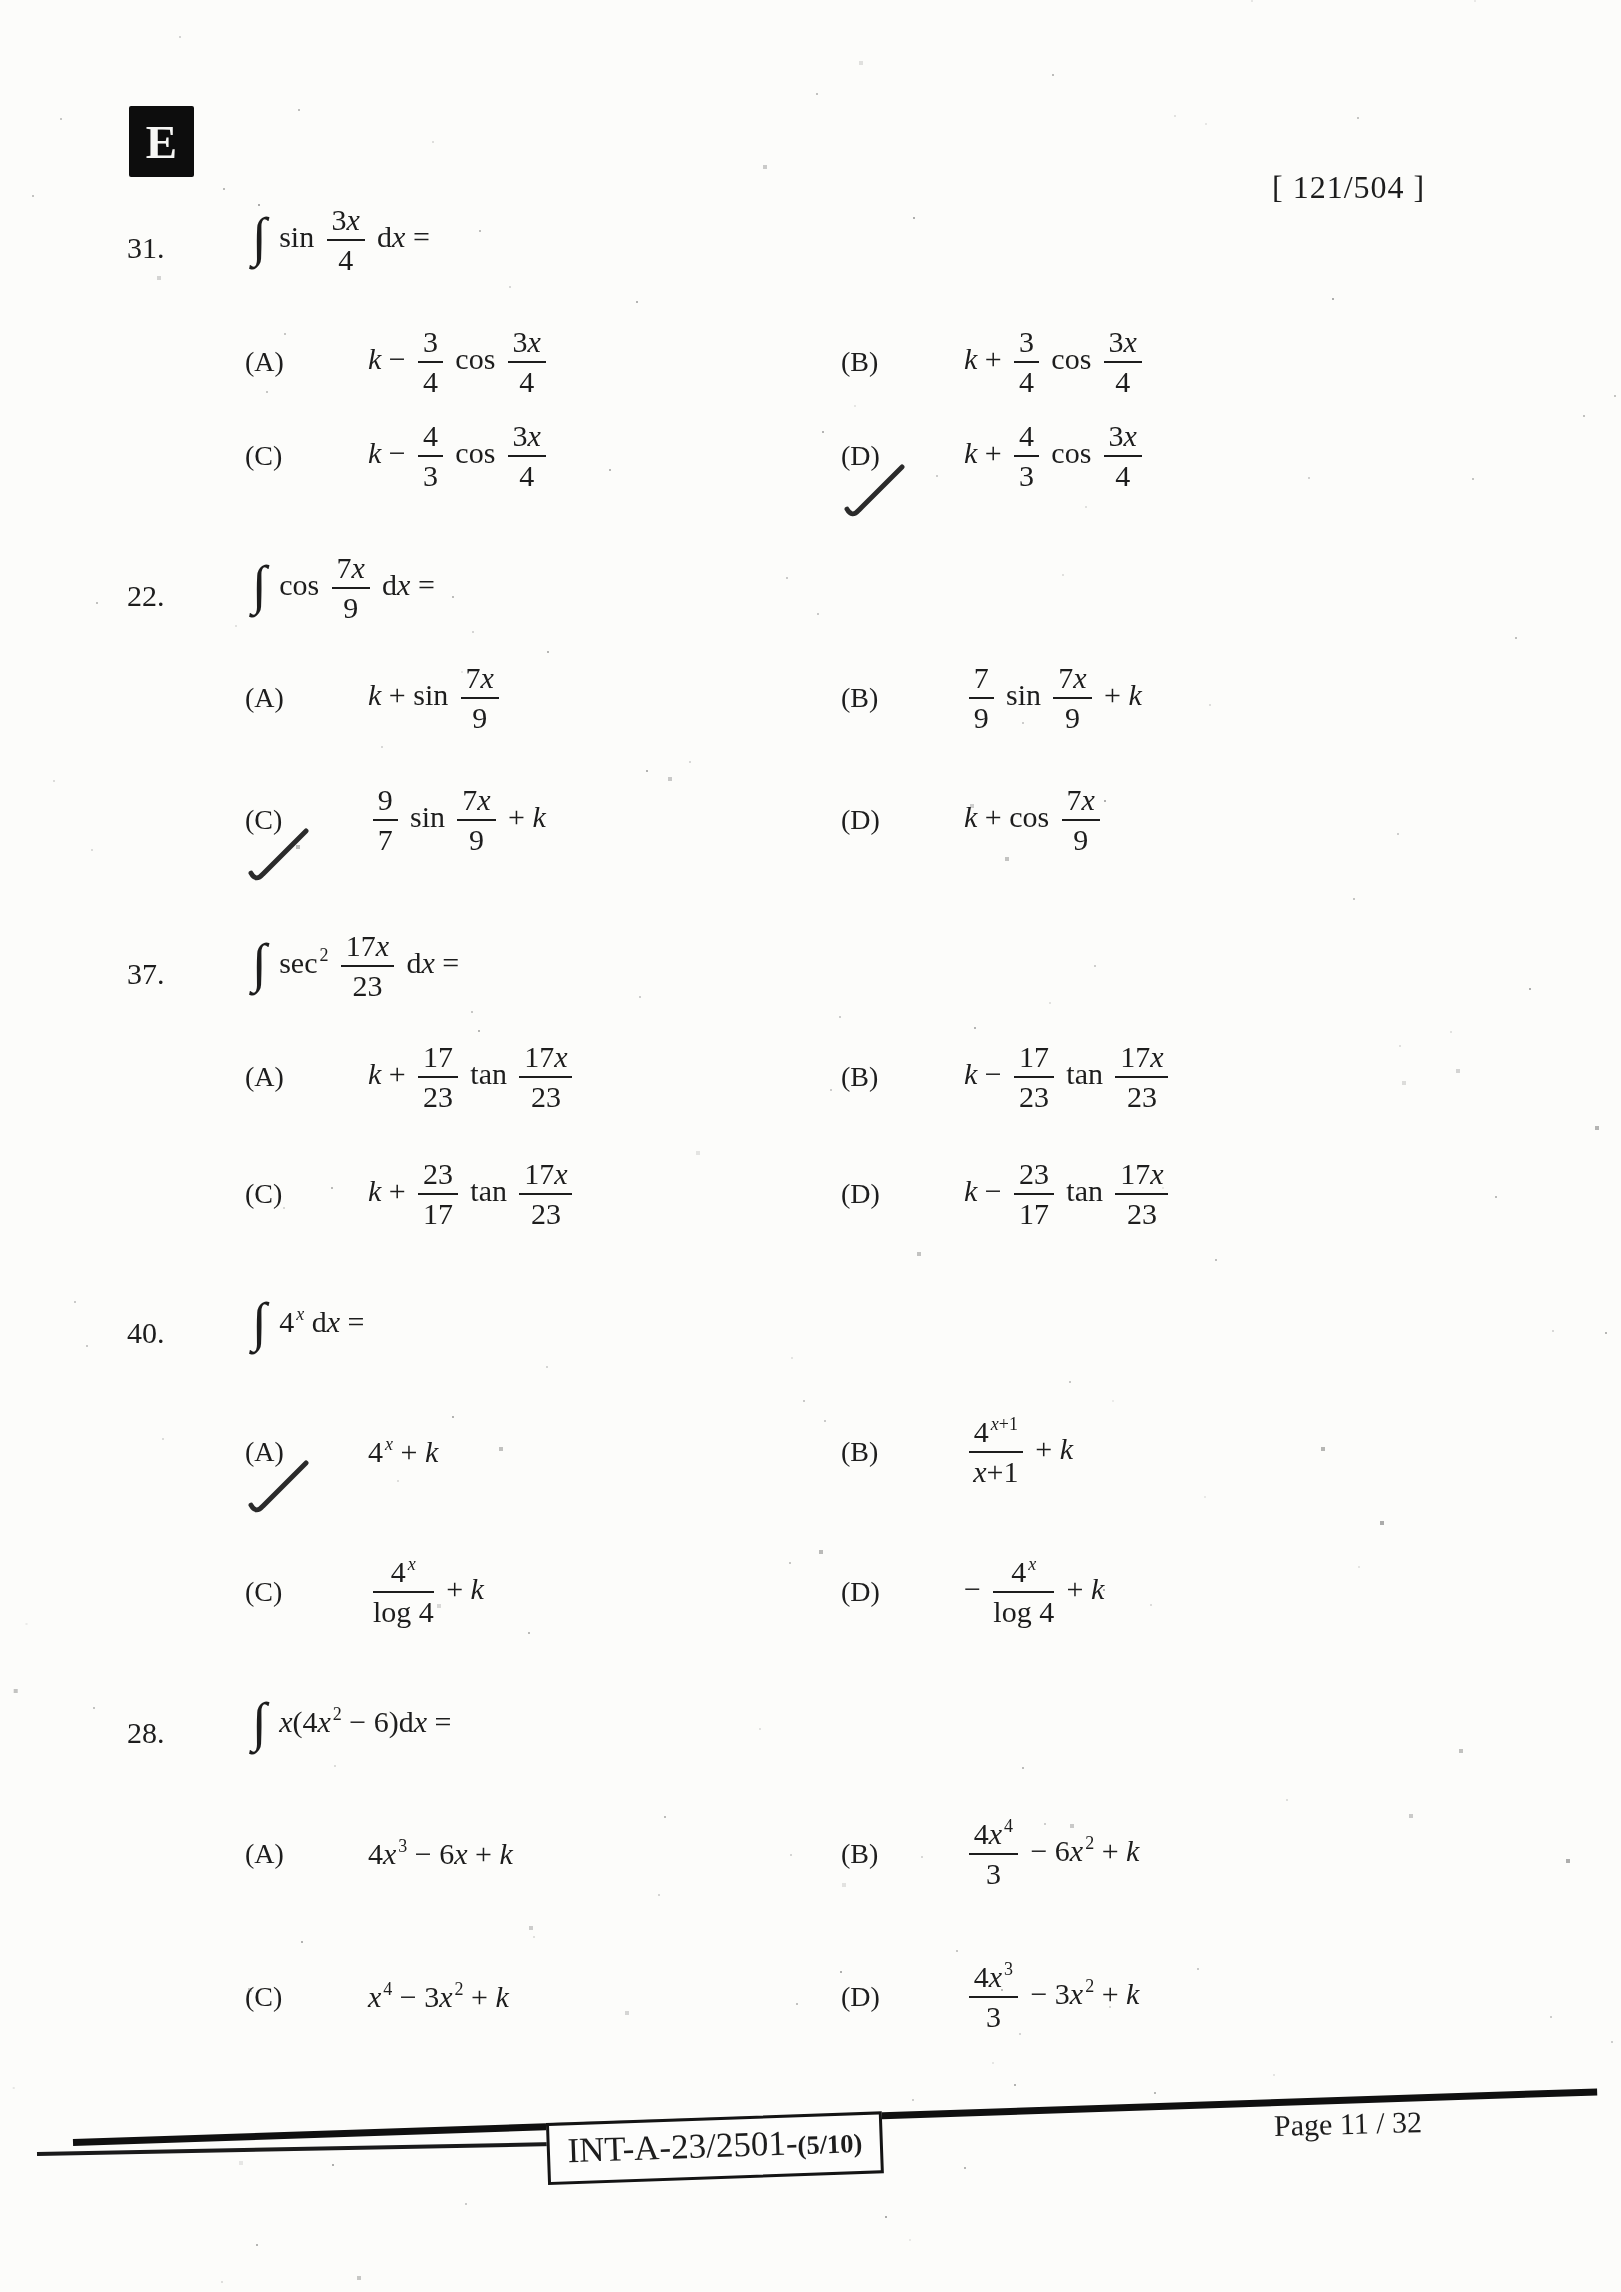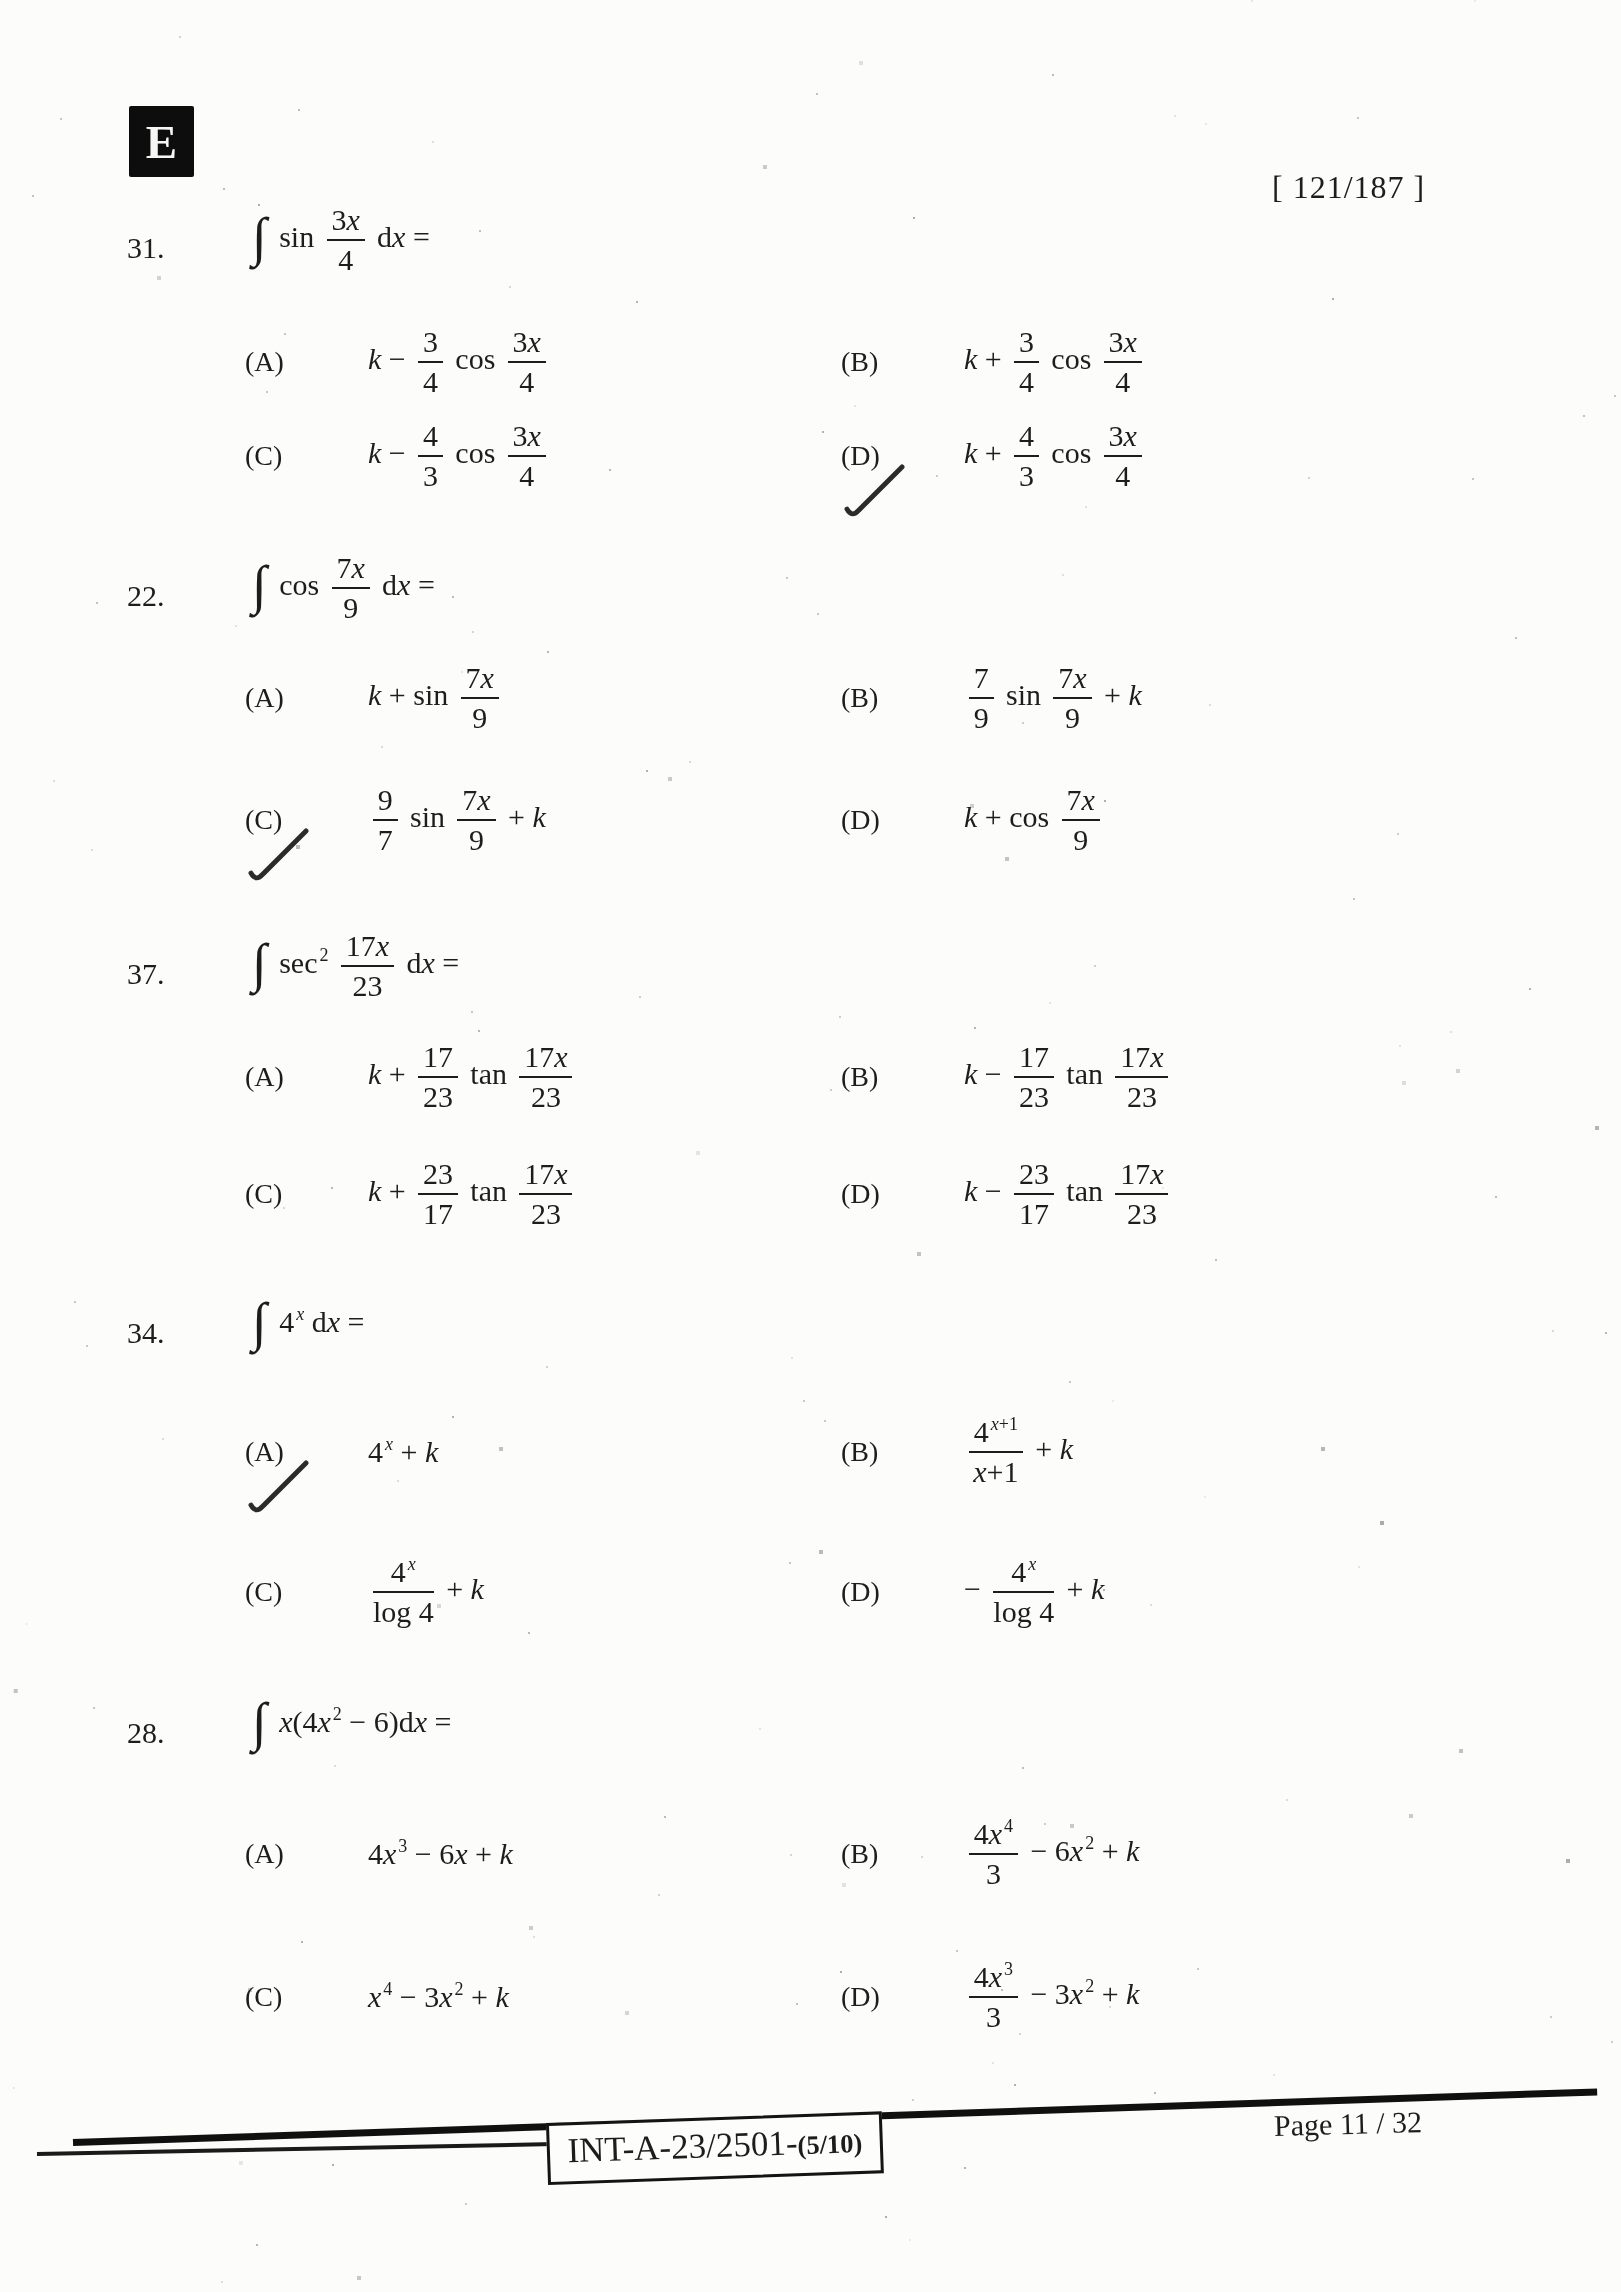--- a/index.html
+++ b/index.html
@@ -52,21 +52,21 @@
   }
   .fbox .sfx{font-size:26.5px;font-weight:700;}
   .pageno{position:absolute;left:1274px;top:2107px;font-size:30px;white-space:nowrap;transform:rotate(-1.5deg);}
   .specks{position:absolute;left:0;top:0;width:2px;height:2px;pointer-events:none;}
 </style>
 </head>
 <body>
 
 <div class="page">
   <div class="badge">E</div>
-  <div class="code">[ 121/187 ]</div>
+  <div class="code">[ 121/504 ]</div>
 
   <div id="questions">
       <section class="q" style="top: 186px;">
         <div class="stem-row">
           <span class="qno">31.</span>
           <span class="math"><span class="itg">∫</span> sin <span class="fr"><span class="nu">3<i>x</i></span><span class="de">4</span></span> d<i>x</i> =</span>
         </div>
         <div class="opt colL" style="top: 127px;">
           <span class="lbl"><span>(A)</span></span>
           <span class="math"><i>k</i> − <span class="fr"><span class="nu">3</span><span class="de">4</span></span> cos <span class="fr"><span class="nu">3<i>x</i></span><span class="de">4</span></span></span>
@@ -127,21 +127,21 @@
           <span class="lbl"><span>(C)</span></span>
           <span class="math"><i>k</i> + <span class="fr"><span class="nu">23</span><span class="de">17</span></span> tan <span class="fr"><span class="nu">17<i>x</i></span><span class="de">23</span></span></span>
         </div>
         <div class="opt colR" style="top: 233px;">
           <span class="lbl"><span>(D)</span></span>
           <span class="math"><i>k</i> − <span class="fr"><span class="nu">23</span><span class="de">17</span></span> tan <span class="fr"><span class="nu">17<i>x</i></span><span class="de">23</span></span></span>
         </div>
       </section>
       <section class="q" style="top: 1271px;">
         <div class="stem-row">
-          <span class="qno">34.</span>
+          <span class="qno">40.</span>
           <span class="math"><span class="itg">∫</span> 4<sup><i>x</i></sup> d<i>x</i> =</span>
         </div>
         <div class="opt colL" style="top: 132px;">
           <span class="lbl"><span>(A)</span><svg class="mk" width="65" height="57" viewBox="0 0 66 58">
               <path d="M4 48 Q 9 57 16 49 L 60 5" fill="none" stroke="#2b2b2b" stroke-width="5" stroke-linecap="round"></path>
             </svg></span>
           <span class="math">4<sup><i>x</i></sup> + <i>k</i></span>
         </div>
         <div class="opt colR" style="top: 132px;">
           <span class="lbl"><span>(B)</span></span>

